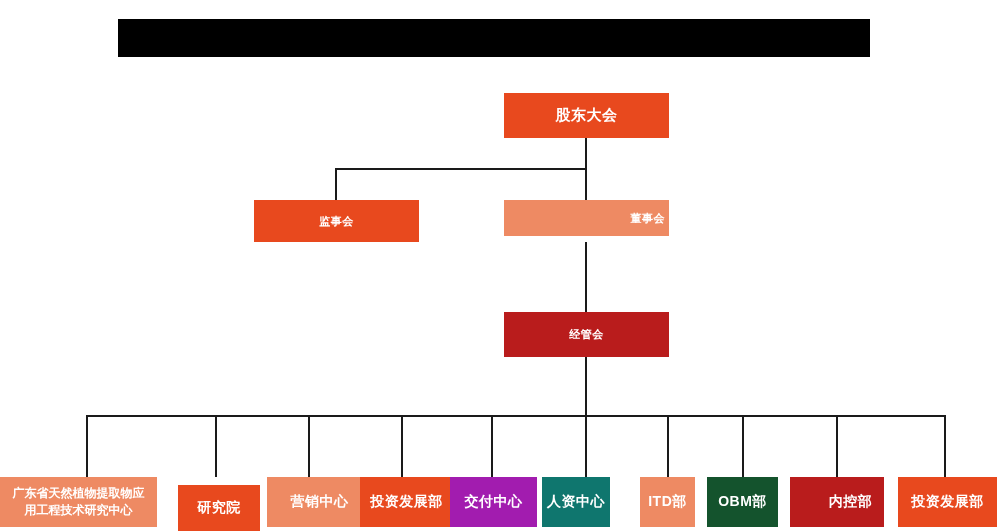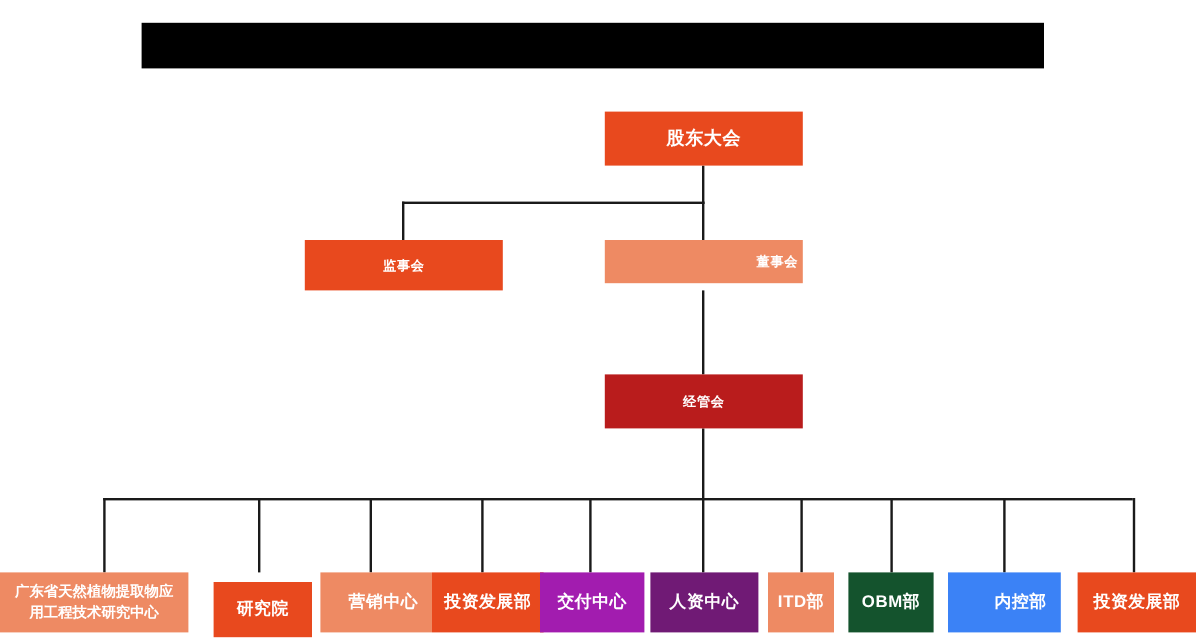--- a/index.html
+++ b/index.html
@@ -127,29 +127,29 @@
   </div>
   <div class="node lvl-leaf" style="left:267px; top:477px; width:93px; height:50px; background:#EE8A63;padding-left:12px;">
     <span class="node-label">营销中心</span>
   </div>
   <div class="node lvl-leaf" style="left:360px; top:477px; width:93px; height:50px; background:#E8491E;">
     <span class="node-label">投资发展部</span>
   </div>
   <div class="node lvl-leaf" style="left:450px; top:477px; width:87px; height:50px; background:#a21caf;">
     <span class="node-label">交付中心</span>
   </div>
-  <div class="node lvl-leaf" style="left:542px; top:477px; width:90px; height:50px; background:#701a75;">
+  <div class="node lvl-leaf" style="left:542px; top:477px; width:68px; height:50px; background:#0f766e;">
     <span class="node-label">人资中心</span>
   </div>
   <div class="node lvl-leaf" style="left:640px; top:477px; width:55px; height:50px; background:#EE8A63;">
     <span class="node-label">ITD部</span>
   </div>
   <div class="node lvl-leaf" style="left:707px; top:477px; width:71px; height:50px; background:#14532d;">
     <span class="node-label">OBM部</span>
   </div>
-  <div class="node lvl-leaf" style="left:790px; top:477px; width:94px; height:50px; background:#3b82f6;padding-left:27px;">
+  <div class="node lvl-leaf" style="left:790px; top:477px; width:94px; height:50px; background:#b91c1c;padding-left:27px;">
     <span class="node-label">内控部</span>
   </div>
   <div class="node lvl-leaf" style="left:898px; top:477px; width:99px; height:50px; background:#E8491E;">
     <span class="node-label">投资发展部</span>
   </div>
 
 </div>
 
 </body></html>

